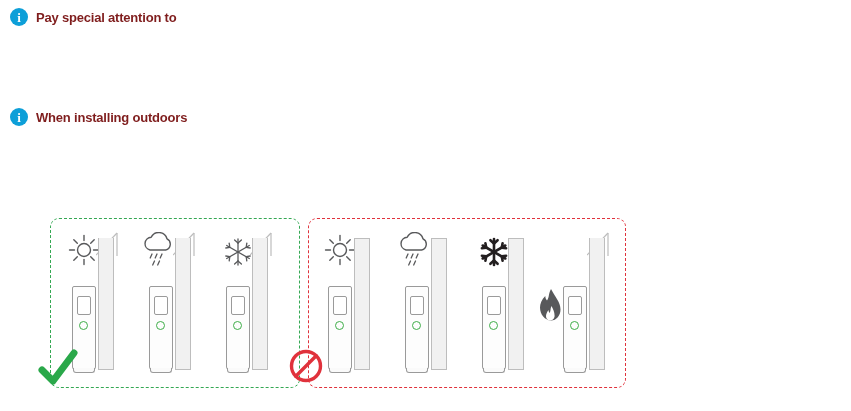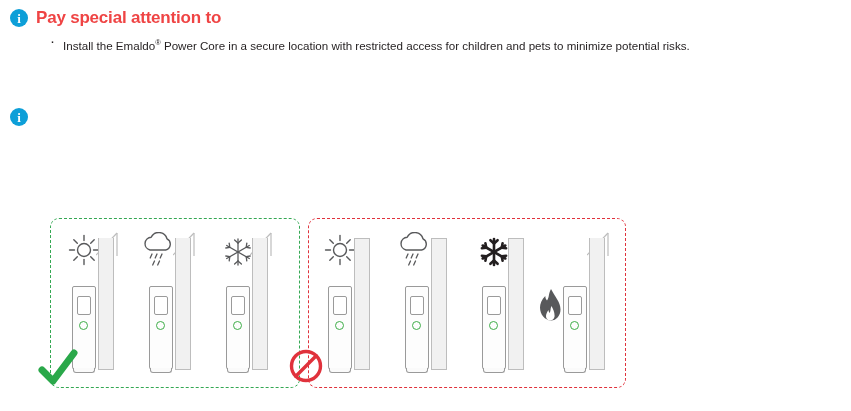--- a/index.html
+++ b/index.html
@@ -35,24 +35,24 @@
     font-size: 13px;
     font-weight: bold;
     font-family: "Liberation Serif", serif;
     display: flex;
     align-items: center;
     justify-content: center;
     line-height: 1;
     flex: 0 0 auto;
   }
   .section-title {
-    font-size: 17px;
+    font-size: 13px;
     font-weight: bold;
     letter-spacing: -0.2px;
-    color: #ef4444;
+    color: #7f1d1d;
   }
   
   ul.bullets {
     list-style: none;
     margin: 7px 0 0 0;
     padding: 0 0 0 40px;
   }
   ul.bullets li {
     position: relative;
     font-size: 11.6px;
@@ -192,27 +192,27 @@
 <body>
 
 <div class="page">
 
   <div id="sec1">
     <div class="section-head">
       <span class="info-icon">i</span>
       <span class="section-title">Pay special attention to</span>
     </div>
     <ul class="bullets">
-      <li><span>Install the Emaldo<sup>®</sup> Power Core in a secure location with restricted access for children and pets to minimize potential risks.</span></li>
     </ul>
   </div>
 
   <div id="sec2">
     <div class="section-head">
       <span class="info-icon">i</span>
+      <span class="section-title">When installing outdoors</span>
     </div>
     <ul class="bullets">
     </ul>
   </div>
 
   <div class="illus">
 
     <div class="zone ok"></div>
 
     <div class="unit" style="left:36px;">

